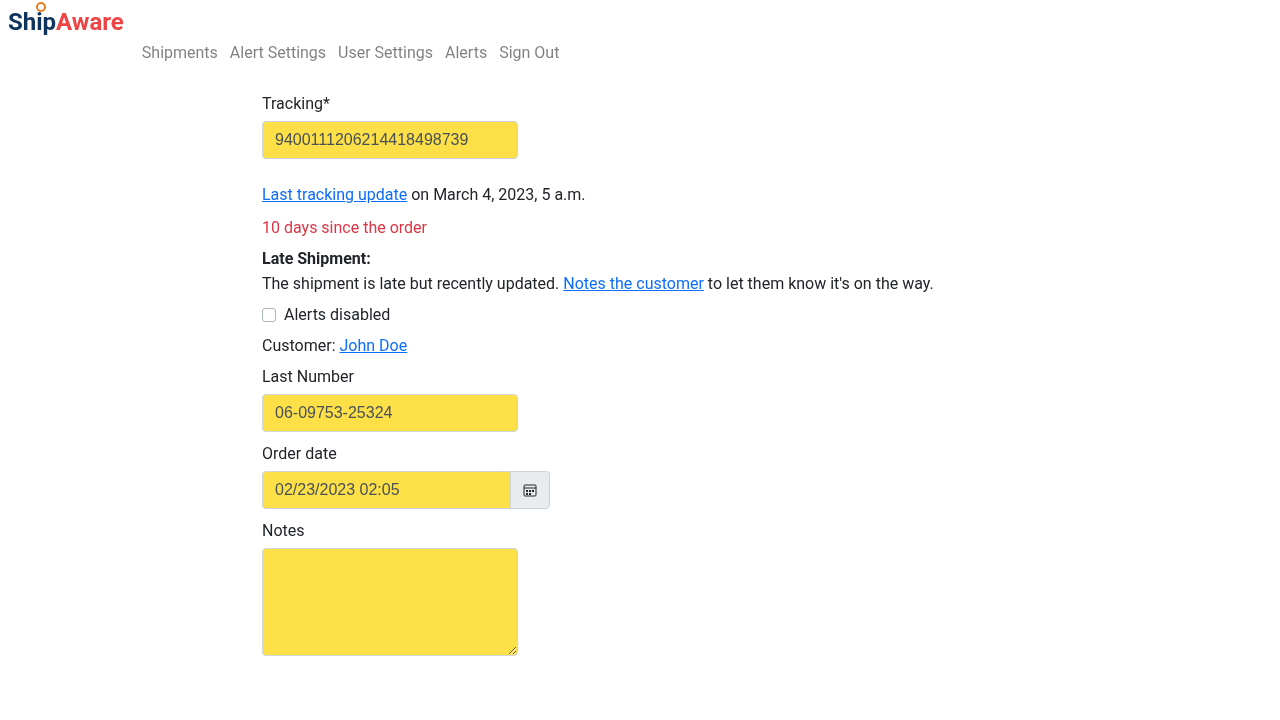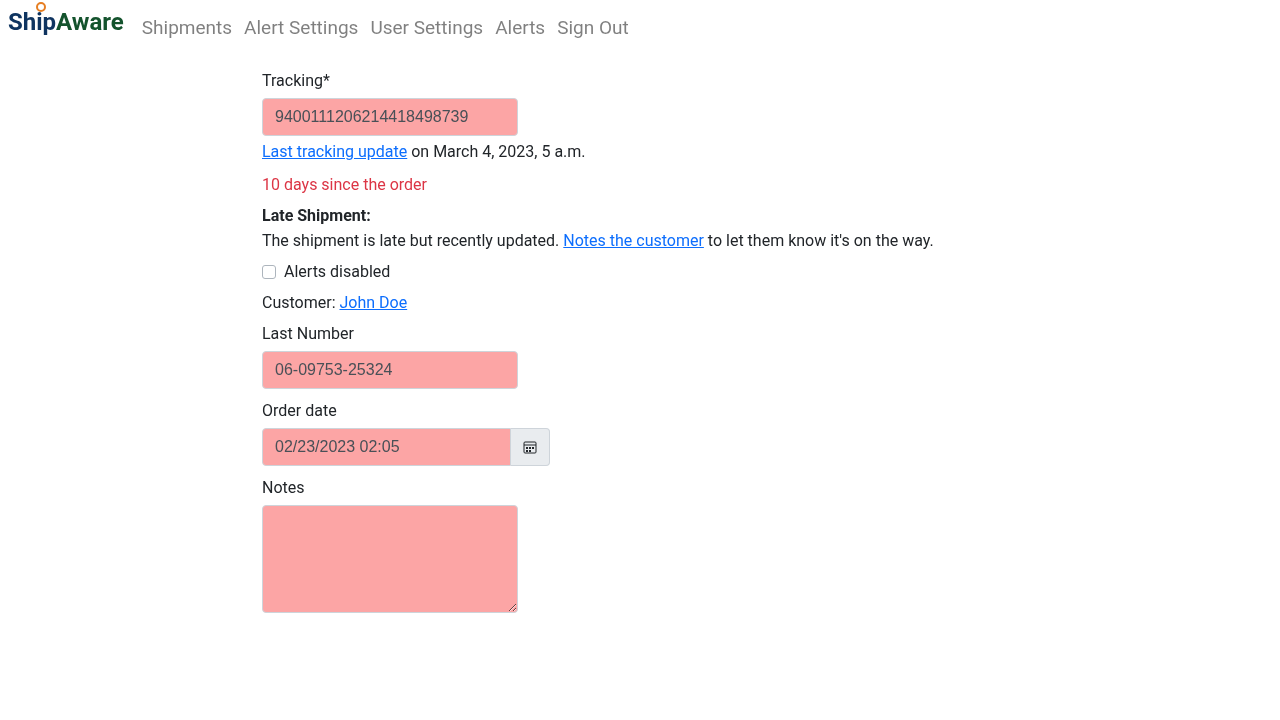--- a/index.html
+++ b/index.html
@@ -15,37 +15,38 @@
     }
     .logo {
       display: flex;
       align-items: baseline;
       font-weight: 700;
       font-size: 24px;
       margin-right: 12px;
       position: relative;
     }
     .logo-ship { color: #0f3460; }
-    .logo-aware { color: #14532d; }
+    .logo-aware { color: #ef4444; }
     .logo-dot {
       position: absolute;
       top: -6px;
       left: 28px;
       width: 10px;
       height: 10px;
       border: 2px solid #e67e22;
       border-radius: 50%;
     }
     .nav-links { display: flex; }
     .nav-link {
       color: rgba(0,0,0,0.5);
       text-decoration: none;
       padding: 8px 6px;
-      font-size: 19px;
+      font-size: 16px;
       cursor: pointer;
+      margin-top: 27px;
     }
     .nav-link + .nav-link { margin-left: 0px; }
     .container {
       max-width: 788px;
       margin: 0 auto;
       padding: 0 16px;
     }
     .form-col {
       width: 256px;
       margin-top: 16px;
@@ -62,23 +63,23 @@
       color: #212529;
     }
     .form-control {
       width: 100%;
       padding: 6px 12px;
       font-size: 16px;
       border: 1px solid #ced4da;
       border-radius: 4px;
       line-height: 1.5;
       color: #495057;
-      background: #fca5a5;
+      background: #fde047;
     }
-    .tracking-link-line { margin-top: 6px; font-size: 16px; }
+    .tracking-link-line { margin-top: 26px; font-size: 16px; }
     a { color: #0d6efd; text-decoration: underline; cursor: pointer; }
     .text-danger { color: #dc3545; margin-top: 14px; font-size: 16px; }
     .late-block { margin-top: 12px; }
     .late-title { font-weight: 700; }
     .late-desc { margin-top: 6px; }
     .checkbox-row { display: flex; align-items: center; margin-top: 12px; }
     .checkbox {
       width: 14px; height: 14px;
       border: 1px solid #adb5bd;
       border-radius: 3px;

